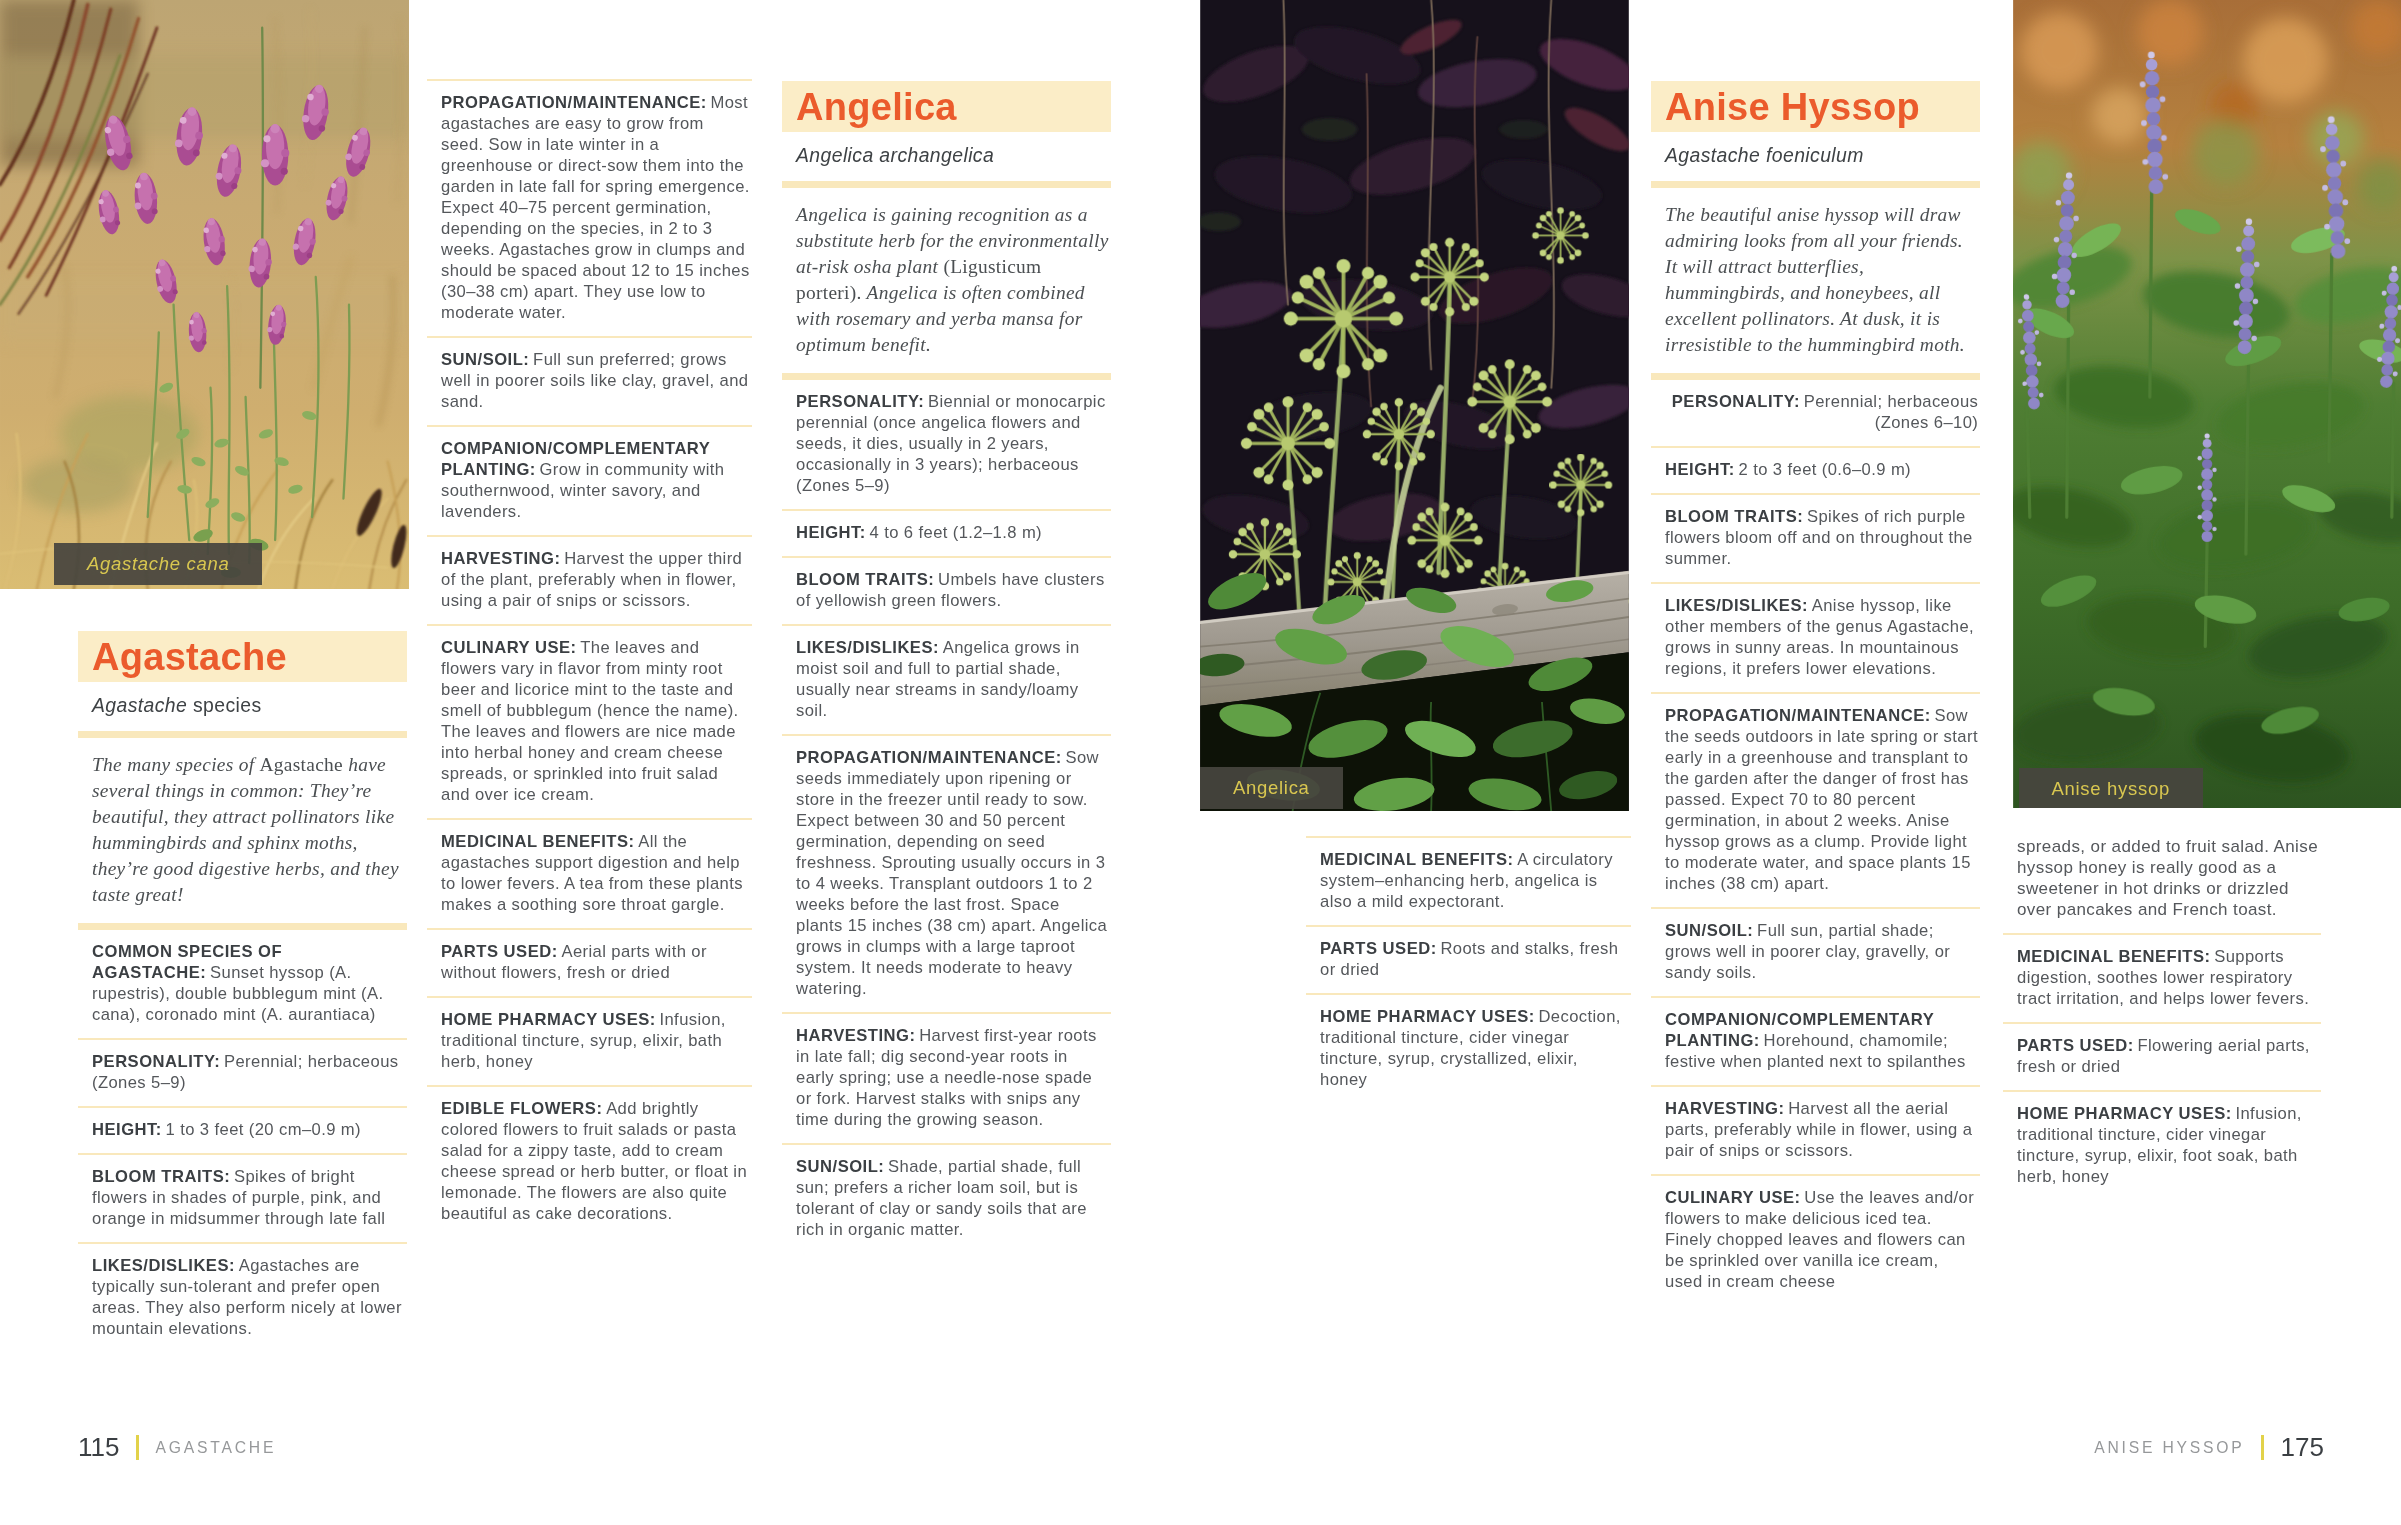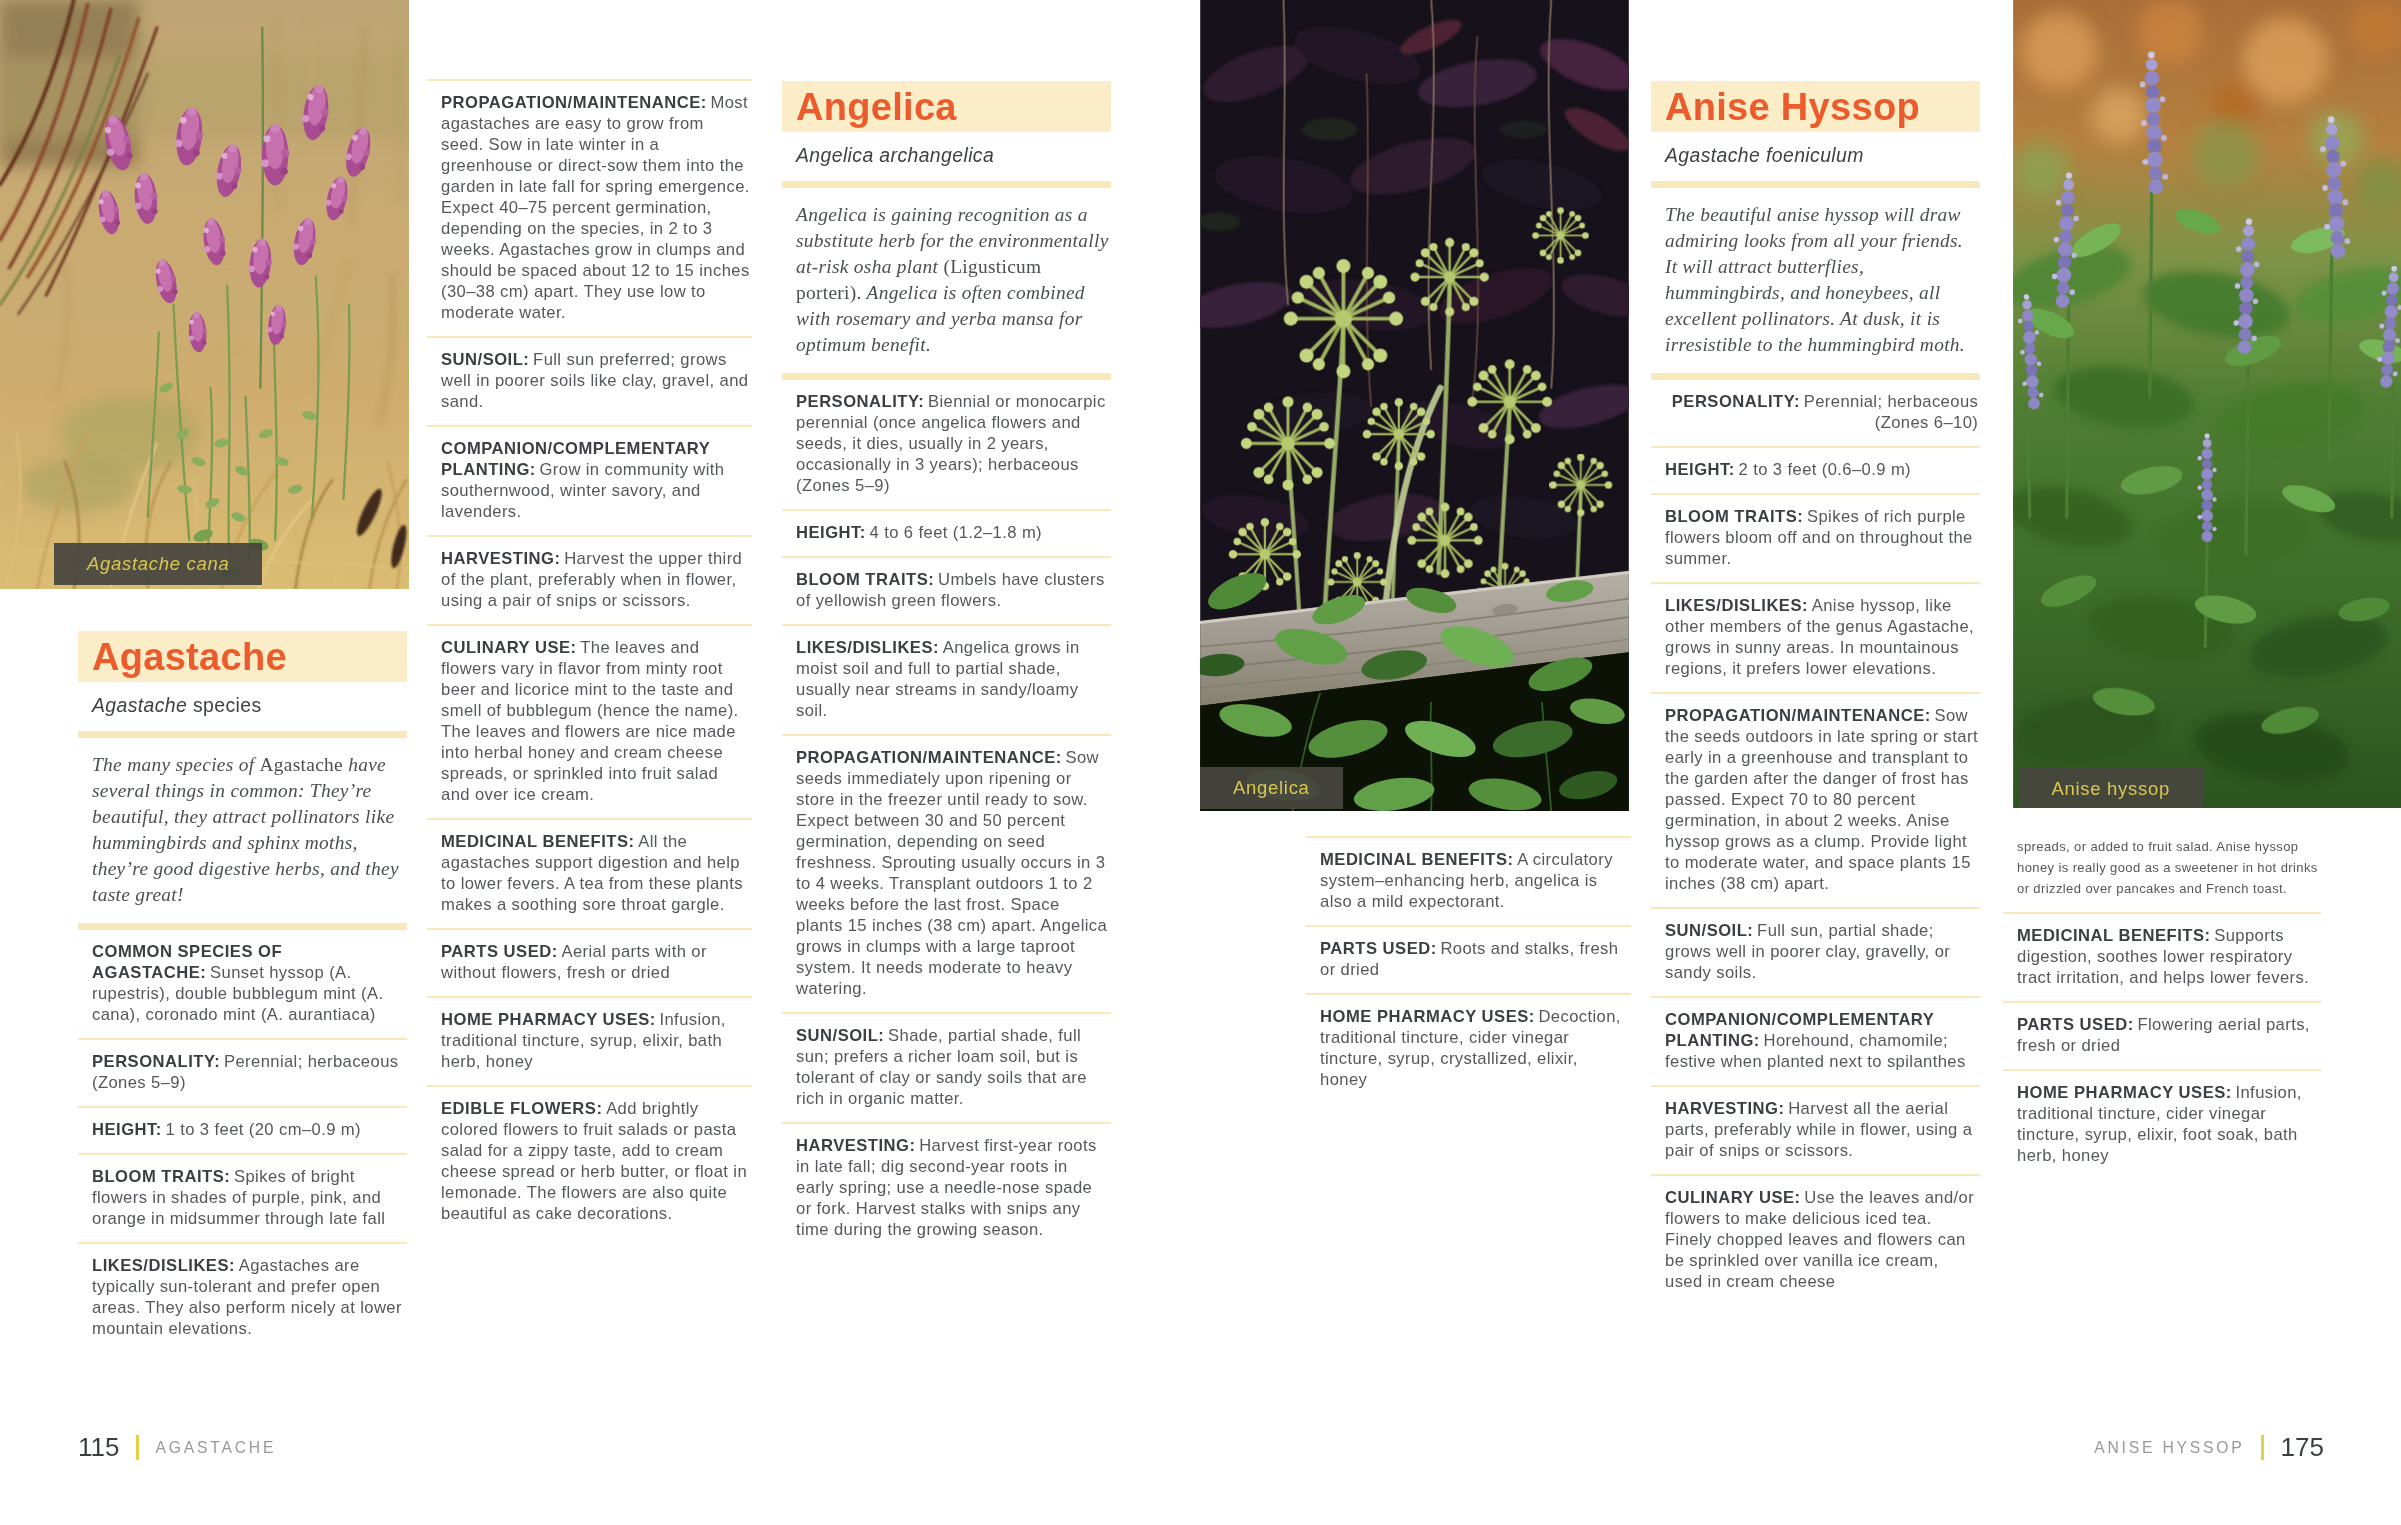--- a/index.html
+++ b/index.html
@@ -27,21 +27,21 @@
     font-family:"Liberation Serif", serif;font-style:italic;font-size:19.4px;line-height:26px;
     color:#4b4f52;padding:14px 1.8px 15.7px 14px;letter-spacing:0.3px;
   }
   .intro .roman{font-style:normal;}
   .sec{
     border-top:2.8px solid #f9e8bc;padding:11px 1.8px 13px 14px;
     font-size:16.6px;line-height:21px;color:#54575b;letter-spacing:0.4px;
   }
   .sec .lbl{font-weight:bold;color:#3b3f43;letter-spacing:0.5px;margin-right:3.7px;}
   .cont{
-    padding:1.8px 1.8px 13px 14px;font-size:13px;line-height:21px;color:#54575b;letter-spacing:0.4px;
+    padding:1.8px 1.8px 13px 14px;font-size:17px;line-height:21px;color:#54575b;letter-spacing:0.4px;
   }
   .footer{position:absolute;display:flex;align-items:center;}
   .footer .num{font-size:26px;color:#3b3f43;}
   .footer .fbar{width:2.8px;height:25px;background:#e2d24a;margin:0 16.6px;}
   .footer .flabel{font-size:15.7px;color:#96989a;letter-spacing:2.8px;}
 </style>
 </head>
 <body>
 
 <div class="photo" style="left:0;top:0;width:409px;height:732px;">
@@ -432,22 +432,22 @@
   <div class="entry-head">Angelica</div>
   <div class="species">Angelica archangelica</div>
   <div class="rule-thick"></div>
   <div class="intro"><span>Angelica is gaining recognition as a substitute herb for the environmentally at-risk osha plant </span><span class="roman">(Ligusticum porteri).</span><span> Angelica is often combined with rosemary and yerba mansa for optimum benefit.</span></div>
   <div class="rule-thick"></div>
   <div class="sec" style="border-top:none;"><span class="lbl">PERSONALITY:</span><span>Biennial or monocarpic perennial (once angelica flowers and seeds, it dies, usually in 2 years, occasionally in 3 years); herbaceous (Zones 5–9)</span></div>
   <div class="sec"><span class="lbl">HEIGHT:</span><span>4 to 6 feet (1.2–1.8 m)</span></div>
   <div class="sec"><span class="lbl">BLOOM TRAITS:</span><span>Umbels have clusters of yellowish green flowers.</span></div>
   <div class="sec"><span class="lbl">LIKES/DISLIKES:</span><span>Angelica grows in moist soil and full to partial shade, usually near streams in sandy/loamy soil.</span></div>
   <div class="sec"><span class="lbl">PROPAGATION/MAINTENANCE:</span><span>Sow seeds immediately upon ripening or store in the freezer until ready to sow. Expect between 30 and 50 percent germination, depending on seed freshness. Sprouting usually occurs in 3 to 4 weeks. Transplant outdoors 1 to 2 weeks before the last frost. Space plants 15 inches (38 cm) apart. Angelica grows in clumps with a large taproot system. It needs moderate to heavy watering.</span></div>
+  <div class="sec"><span class="lbl">HARVESTING:</span><span>Harvest first-year roots in late fall; dig second-year roots in early spring; use a needle-nose spade or fork. Harvest stalks with snips any time during the growing season.</span></div>
   <div class="sec"><span class="lbl">SUN/SOIL:</span><span>Shade, partial shade, full sun; prefers a richer loam soil, but is tolerant of clay or sandy soils that are rich in organic matter.</span></div>
-  <div class="sec"><span class="lbl">HARVESTING:</span><span>Harvest first-year roots in late fall; dig second-year roots in early spring; use a needle-nose spade or fork. Harvest stalks with snips any time during the growing season.</span></div>
 </div>
 
 <div class="col" style="left:1306px;top:836px;width:325px;">
   <div class="sec"><span class="lbl">MEDICINAL BENEFITS:</span><span>A circulatory system–enhancing herb, angelica is also a mild expectorant.</span></div>
   <div class="sec"><span class="lbl">PARTS USED:</span><span>Roots and stalks, fresh or dried</span></div>
   <div class="sec"><span class="lbl">HOME PHARMACY USES:</span><span>Decoction, traditional tincture, cider vinegar tincture, syrup, crystallized, elixir, honey</span></div>
 </div>
 
 <div class="col" style="left:1651px;top:81px;width:329px;">
   <div class="entry-head">Anise Hyssop</div>

